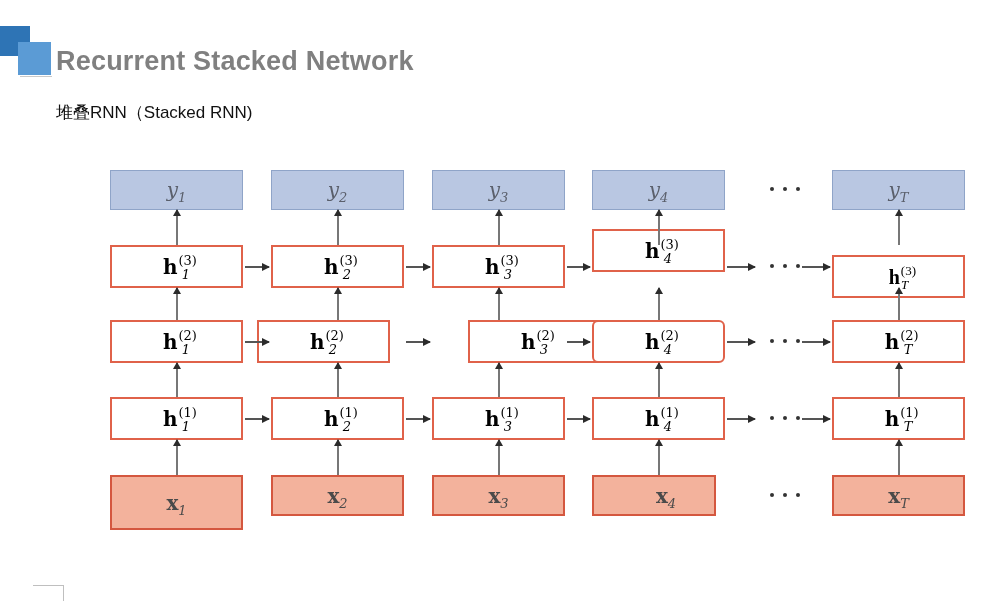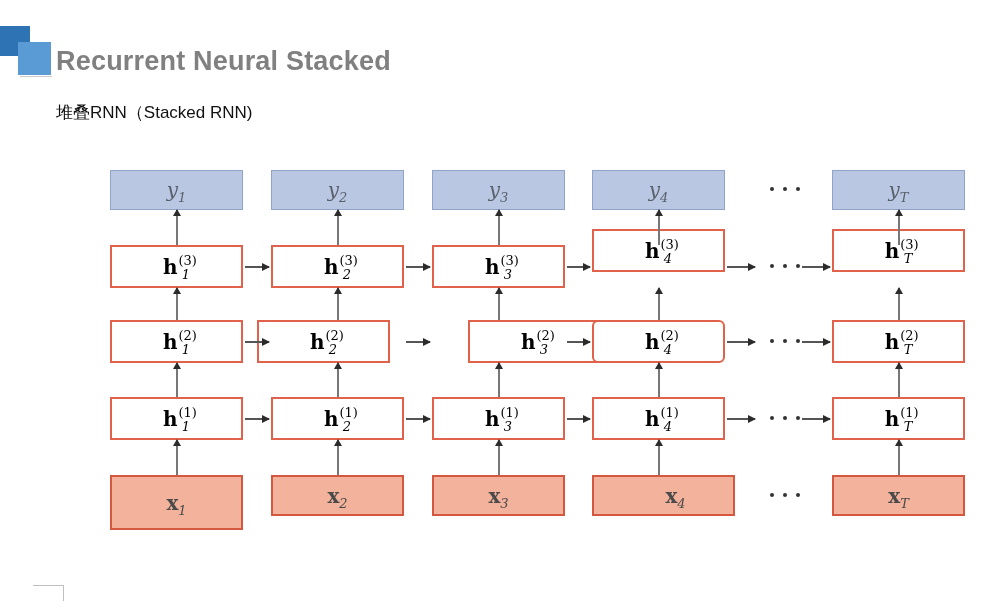--- a/index.html
+++ b/index.html
@@ -186,21 +186,21 @@
   }
 </style>
 </head>
 <body>
 
 <div class="deco-square-dark"></div>
 <div class="deco-square-light"></div>
 <div class="deco-underline"></div>
 <div class="corner-mark"></div>
 
-<div class="slide-title">Recurrent Neural Stacked</div>
+<div class="slide-title">Recurrent Stacked Network</div>
 <div class="slide-subtitle">堆叠RNN（Stacked RNN)</div>
 
 <div class="diagram" id="diagram-root">
     <div class="node node-y" style="left: 110px; top: 170px; width: 133px; height: 40px;">
       <span class="mlabel"><span class="mbase italic">y</span><span class="msub" style="margin-left: 0px;">1</span></span>
     </div>
     <div class="node node-y" style="left: 271px; top: 170px; width: 133px; height: 40px;">
       <span class="mlabel"><span class="mbase italic">y</span><span class="msub" style="margin-left: 0px;">2</span></span>
     </div>
     <div class="node node-y" style="left: 432px; top: 170px; width: 133px; height: 40px;">
@@ -217,21 +217,21 @@
     </div>
     <div class="node node-h" style="left: 271px; top: 245px; width: 133px; height: 43px;">
       <span class="mlabel"><span class="mbase bold">h</span><span class="msup">(3)</span><span class="msub" style="margin-left: -14px;">2</span></span>
     </div>
     <div class="node node-h" style="left: 432px; top: 245px; width: 133px; height: 43px;">
       <span class="mlabel"><span class="mbase bold">h</span><span class="msup">(3)</span><span class="msub" style="margin-left: -14px;">3</span></span>
     </div>
     <div class="node node-h" style="left: 592px; top: 229px; width: 133px; height: 43px;">
       <span class="mlabel"><span class="mbase bold">h</span><span class="msup">(3)</span><span class="msub" style="margin-left: -14px;">4</span></span>
     </div>
-    <div class="node node-h" style="left: 832px; top: 229px; width: 133px; height: 43px;">
+    <div class="node node-h" style="left: 832px; top: 255px; width: 133px; height: 43px; font-family: Liberation Serif, serif;">
       <span class="mlabel"><span class="mbase bold">h</span><span class="msup">(3)</span><span class="msub" style="margin-left: -14px;">T</span></span>
     </div>
     <div class="node node-h" style="left: 110px; top: 320px; width: 133px; height: 43px;">
       <span class="mlabel"><span class="mbase bold">h</span><span class="msup">(2)</span><span class="msub" style="margin-left: -14px;">1</span></span>
     </div>
     <div class="node node-h" style="left: 257px; top: 320px; width: 133px; height: 43px;">
       <span class="mlabel"><span class="mbase bold">h</span><span class="msup">(2)</span><span class="msub" style="margin-left: -14px;">2</span></span>
     </div>
     <div class="node node-h" style="left: 432px; top: 320px; width: 133px; height: 43px; margin-left: 36px;">
       <span class="mlabel"><span class="mbase bold">h</span><span class="msup">(2)</span><span class="msub" style="margin-left: -14px;">3</span></span>
@@ -259,21 +259,21 @@
     </div>
     <div class="node node-x" style="left: 110px; top: 475px; width: 133px; height: 55px;">
       <span class="mlabel"><span class="mbase bold">x</span><span class="msub" style="margin-left: 0px;">1</span></span>
     </div>
     <div class="node node-x" style="left: 271px; top: 475px; width: 133px; height: 41px;">
       <span class="mlabel"><span class="mbase bold">x</span><span class="msub" style="margin-left: 0px;">2</span></span>
     </div>
     <div class="node node-x" style="left: 432px; top: 475px; width: 133px; height: 41px;">
       <span class="mlabel"><span class="mbase bold">x</span><span class="msub" style="margin-left: 0px;">3</span></span>
     </div>
-    <div class="node node-x" style="left: 592px; top: 475px; width: 143px; height: 41px; padding-left: 24px;">
+    <div class="node node-x" style="left: 592px; top: 475px; width: 124px; height: 41px; padding-left: 24px;">
       <span class="mlabel"><span class="mbase bold">x</span><span class="msub" style="margin-left: 0px;">4</span></span>
     </div>
     <div class="node node-x" style="left: 832px; top: 475px; width: 133px; height: 41px;">
       <span class="mlabel"><span class="mbase bold">x</span><span class="msub" style="margin-left: 0px;">T</span></span>
     </div>
     <div class="v-arrow" style="left: 175.5px; top: 210px; height: 35px; width: 2px;">
       <div class="shaft"></div>
       <div class="head"></div>
     </div>
     <div class="v-arrow" style="left: 336.5px; top: 210px; height: 35px; width: 2px;">

